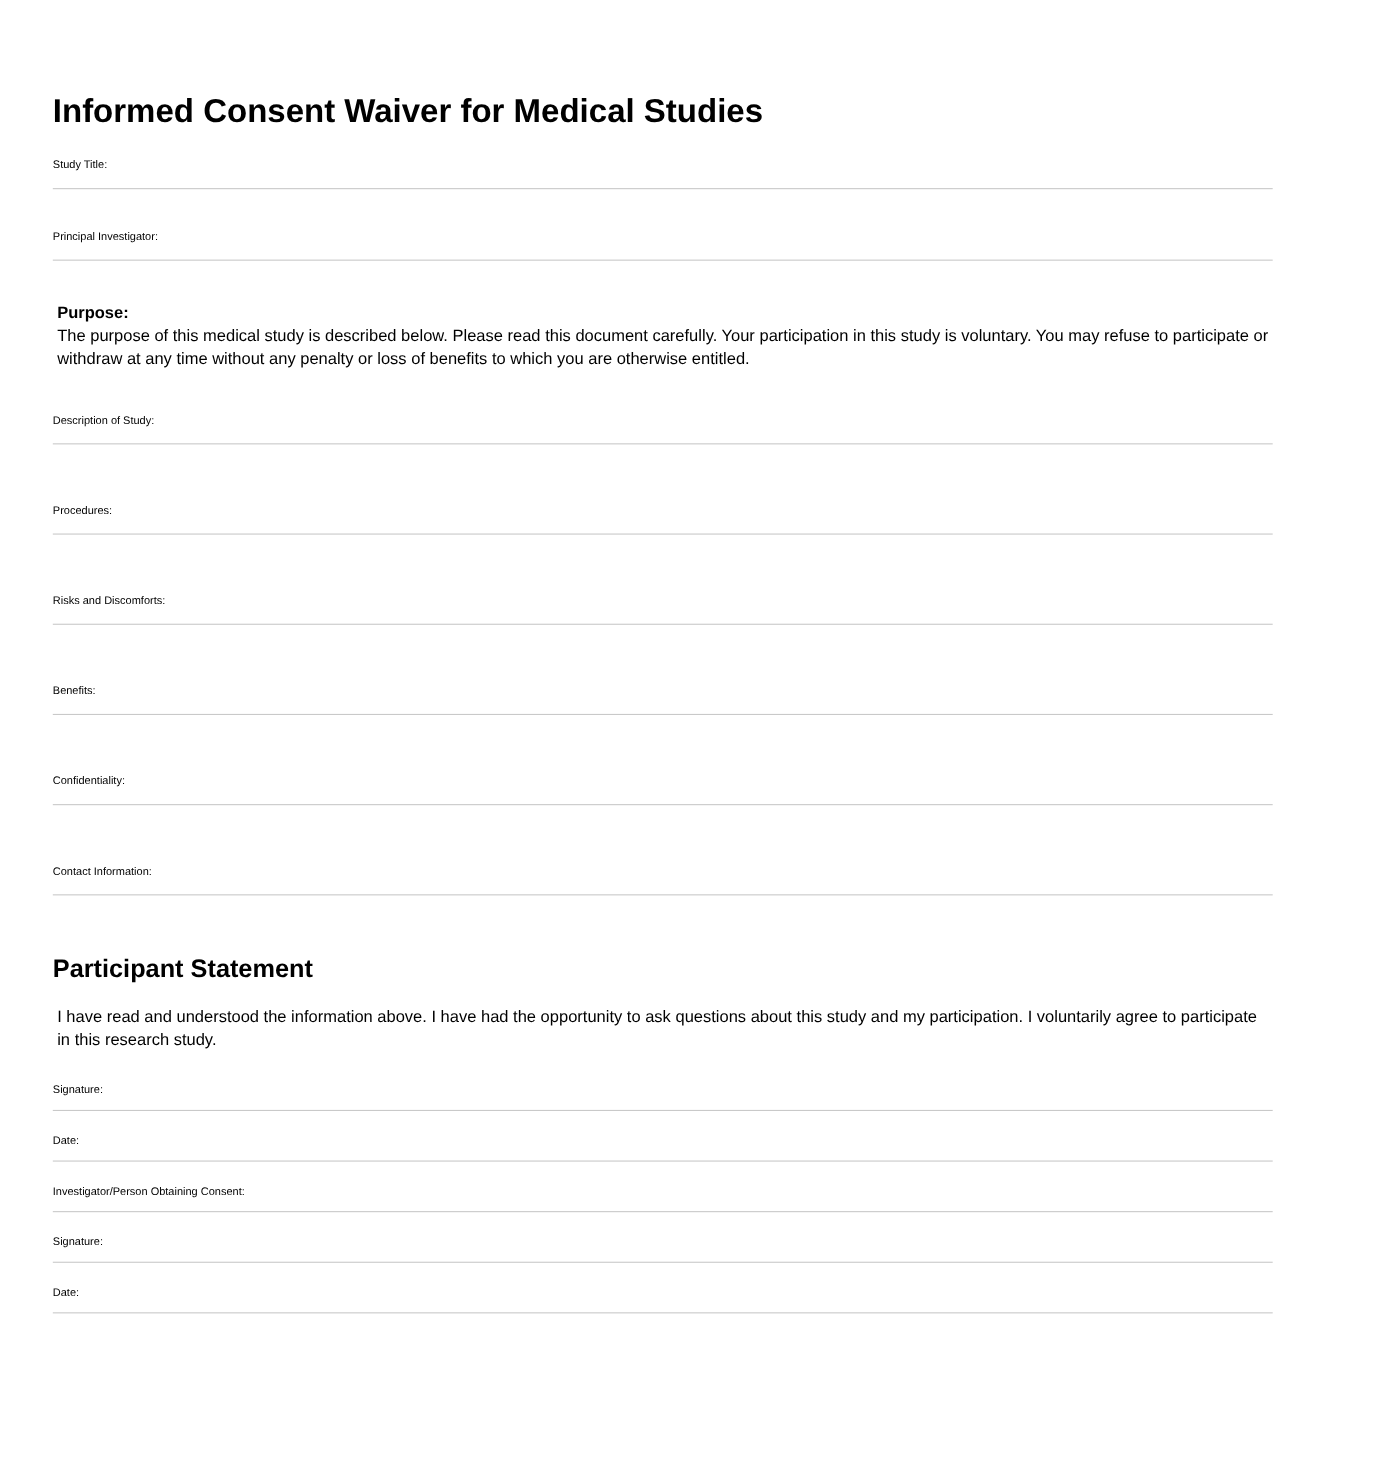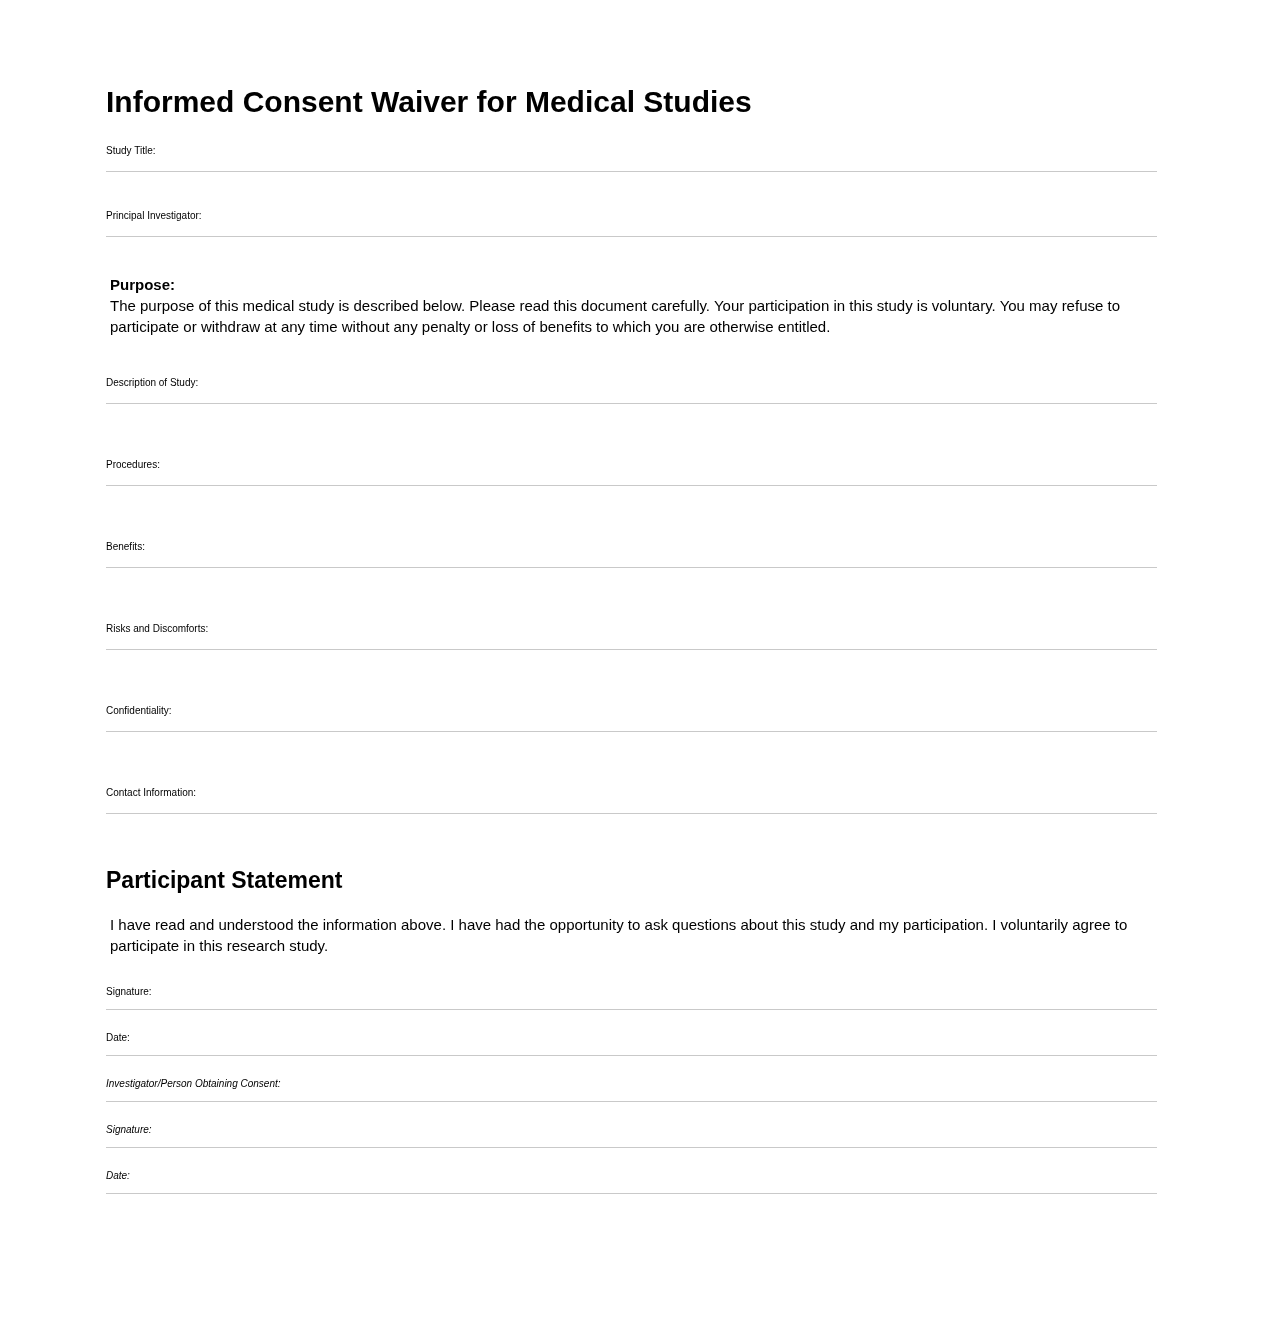--- a/index.html
+++ b/index.html
@@ -16,21 +16,21 @@
   body {
     width: 1263px;
     height: 1338px;
     font-family: "Liberation Sans", sans-serif;
     color: var(--text);
     overflow: hidden;
   }
   .page {
     width: 1263px;
     height: 1338px;
-    padding: 84px 106px 0 106px;
+    padding: 84px 106px 0 48px;
   }
   h1.doc-title {
     font-size: 30px;
     line-height: 36px;
     font-weight: bold;
     margin: 0 0 22px 0;
   }
   h2.section-title {
     font-size: 23px;
     line-height: 28px;
@@ -53,21 +53,21 @@
   .statement-body {
     font-size: 15px;
     line-height: 21px;
     margin: 4px;
   }
   .statement-body { margin-top: 20px; }
   .field-long { margin-bottom: 52px; }
   .field-tight .write-line { margin-top: 8px; }
   .field-tight { margin-bottom: 19px; }
   .participant-fields { margin-top: 27px; }
-  .investigator-fields { margin-top: 3px; font-style: italic; }
+  .investigator-fields { margin-top: 3px; }
 </style>
 </head>
 <body>
 
 <div class="page">
 
   <h1 class="doc-title">Informed Consent Waiver for Medical Studies</h1>
 
   <div class="field field-top">
     <div class="field-label">Study Title:</div>
@@ -90,26 +90,26 @@
     <div class="field-label">Description of Study:</div>
     <div class="write-line"></div>
   </div>
 
   <div class="field field-long">
     <div class="field-label">Procedures:</div>
     <div class="write-line"></div>
   </div>
 
   <div class="field field-long">
-    <div class="field-label">Benefits:</div>
+    <div class="field-label">Risks and Discomforts:</div>
     <div class="write-line"></div>
   </div>
 
   <div class="field field-long">
-    <div class="field-label">Risks and Discomforts:</div>
+    <div class="field-label">Benefits:</div>
     <div class="write-line"></div>
   </div>
 
   <div class="field field-long">
     <div class="field-label">Confidentiality:</div>
     <div class="write-line"></div>
   </div>
 
   <div class="field field-long">
     <div class="field-label">Contact Information:</div>

